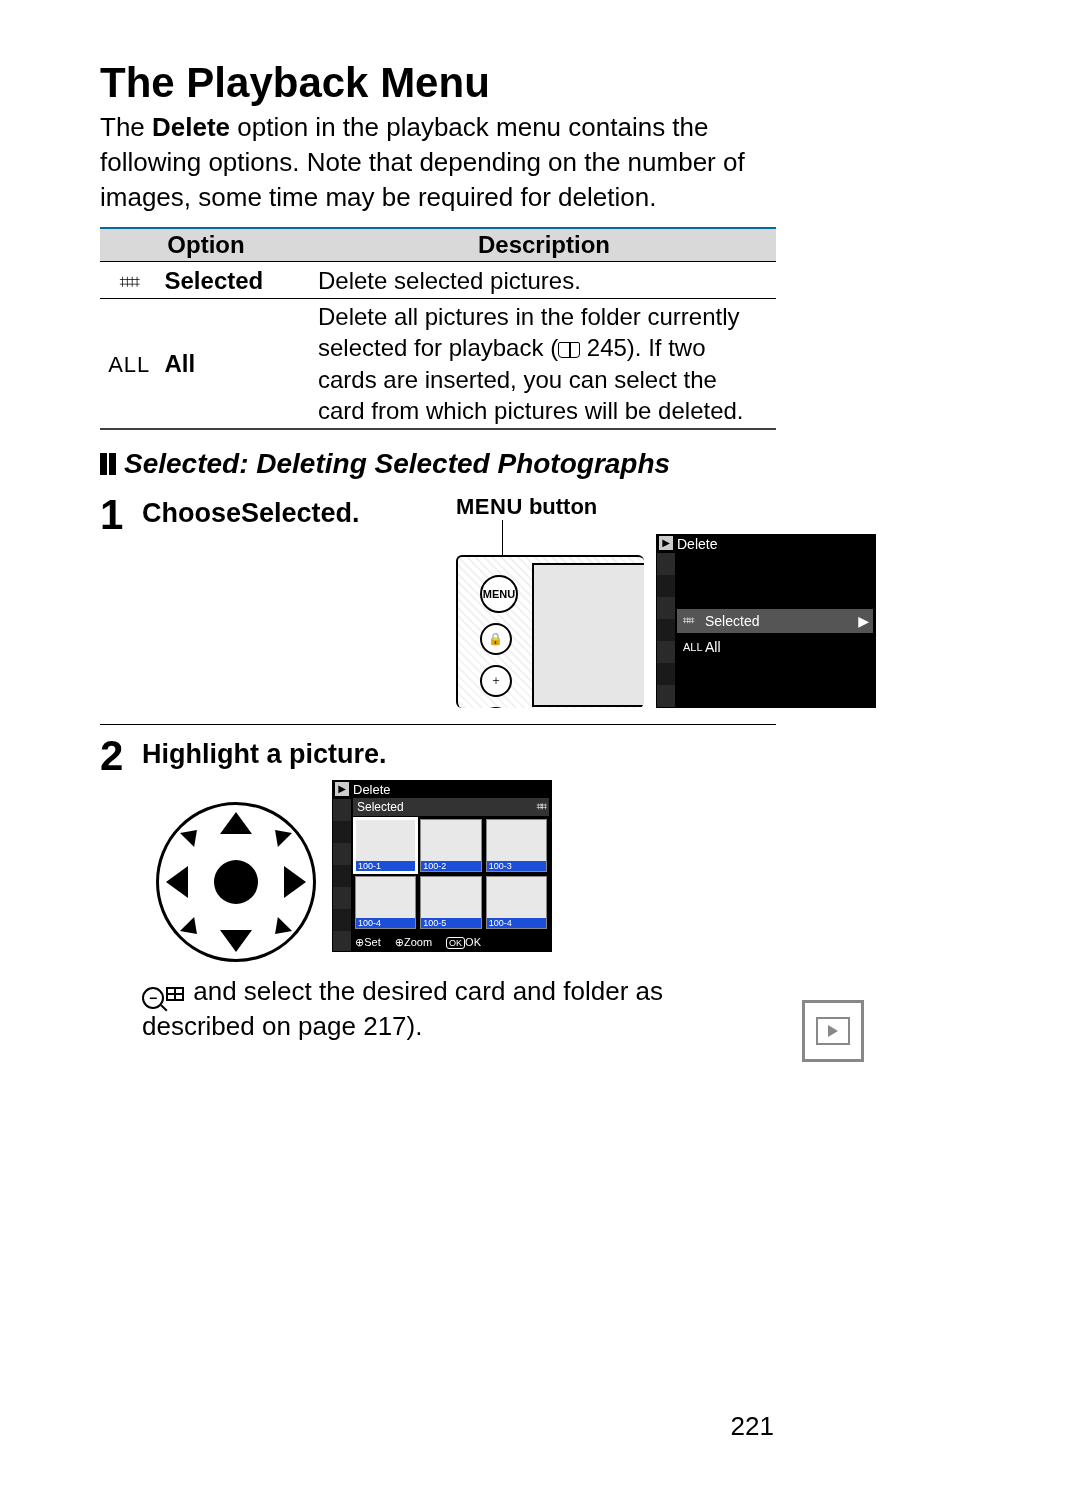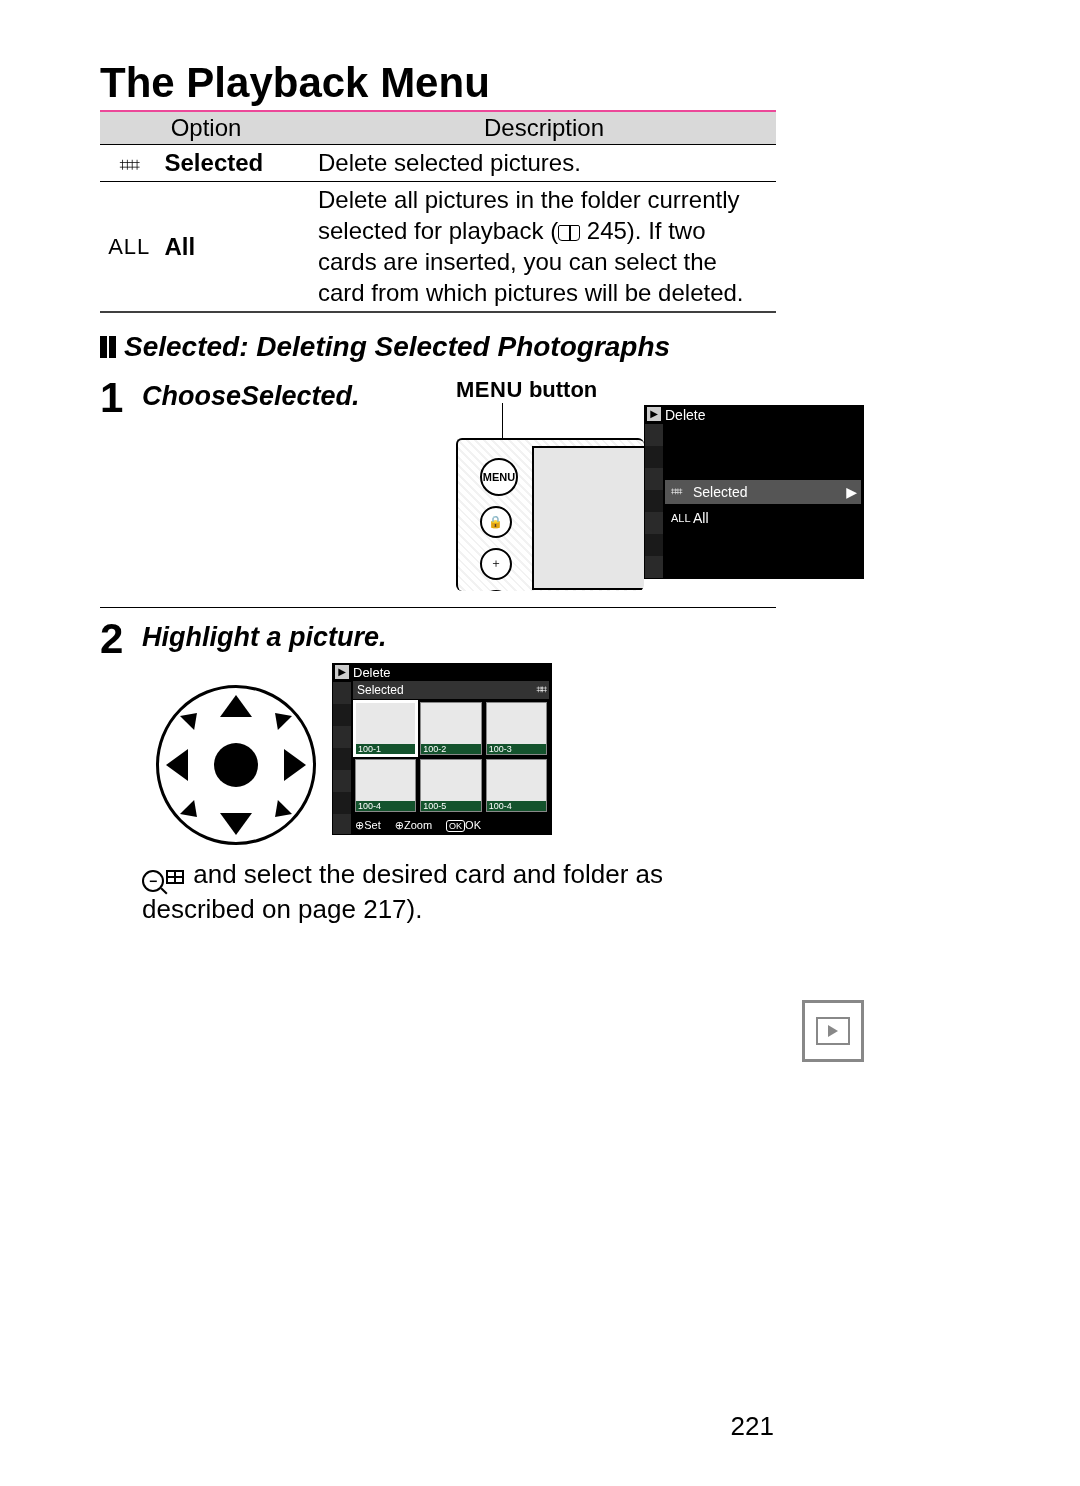--- a/index.html
+++ b/index.html
@@ -27,24 +27,24 @@
     font-size: 26px;
     line-height: 1.35;
   }
   table.opts {
     width: 100%;
     border-collapse: collapse;
     font-size: 24px;
   }
   table.opts th {
     background: #d9d9d9;
-    border-top: 2px solid #ec4899;
+    border-top: 2px solid #0369a1;
     border-bottom: 1px solid #000;
     padding: 2px 6px;
-    font-weight: 400;
+    font-weight: 700;
   }
   table.opts td {
     border-bottom: 1px solid #000;
     padding: 2px 6px;
     vertical-align: middle;
     line-height: 1.3;
   }
   table.opts tr.lastrow td { border-bottom: 2px solid #404040; }
   .opt-icon { font-family: "Courier New", monospace; letter-spacing: -1px; font-size: 19px; }
   .opt-icon-all { font-family: "Arial Narrow", Arial, sans-serif; letter-spacing: 1px; font-size: 22px; }
@@ -66,21 +66,21 @@
   .step { display:flex; border-bottom: 1px solid #000; padding: 10px 0 16px 0; }
   .step:last-child { border-bottom: none; }
   .step .num {
     font-size: 42px; font-weight: 700;
     width: 42px; flex: 0 0 42px;
     line-height: 1;
   }
   .step .body { flex: 1 1 auto; }
   .step .head {
     font-size: 27px; font-weight: 700; margin: 4px 0 10px 0;
-    display: flex; align-items: center; font-style: italic;
+    display: flex; align-items: center;
   }
   .step .para { font-size: 26px; line-height: 1.35; }
   .figwrap { margin-left: 14px; }
   .figcap { font-size: 22px; font-family: "Arial Narrow", Arial, sans-serif; font-stretch: condensed; }
 
   
   .lcd {
     width: 218px; height: 172px;
     background: #000; color:#fff;
     font-size: 14px;
@@ -122,21 +122,21 @@
   .lcd2 .sidebar { position:absolute; top:18px; left:0; width:18px; bottom:0;
     background: repeating-linear-gradient(to bottom, #2a2a2a 0 22px, #1a1a1a 22px 44px);
   }
   .lcd2 .grid {
     position:absolute; top:38px; left:22px; right:4px; bottom:22px;
     display:grid; grid-template-columns: repeat(3,1fr); grid-template-rows: repeat(2,1fr);
     gap:4px;
   }
   .lcd2 .thumb { background:#e8e8e8; border:1px solid #888; position:relative; }
   .lcd2 .thumb.sel { outline:3px solid #fff; outline-offset:-1px;}
-  .lcd2 .thumb .lbl { position:absolute; bottom:0; left:0; right:0; background:#14532d;
+  .lcd2 .thumb .lbl { position:absolute; bottom:0; left:0; right:0; background:#1d4ed8;
      color:#fff; font-size:9px; text-align:left; padding:0 2px;}
   .lcd2 .bottombar { position:absolute; bottom:2px; left:22px; right:4px; font-size:11px; display:flex; gap:14px;text-align:center;}
   .lcd2 .bottombar span.k { border:1px solid #fff; border-radius:3px; padding:0 2px; font-size:9px;}
 
   
   .cam-draw { width:188px; height:188px; position:relative; background:#fff; }
   .cam-line { position:absolute; left:46px; top:0; width:1px; height:35px; background:#000; }
   .cam-body { position:absolute; top:35px; left:0; right:0; bottom:0;
      border:2px solid #000; border-radius:6px 6px 6px 6px;
      border-right:none; border-bottom:none;
@@ -202,20 +202,23 @@
   .glyph-book::after { content:""; position:absolute; left:50%; top:0; bottom:0; width:1.5px; background:#000;}
   .menu-font { font-family:"Arial Narrow", Arial, sans-serif; font-stretch:condensed; letter-spacing:0.5px;}
 </style>
 </head>
 <body>
 
 <div class="page">
 
   <h1 class="title">The Playback Menu</h1>
 
+  <p class="intro">
+    <span>The </span><b>Delete</b><span> option in the playback menu contains the following options.  Note that depending on the number of images, some time may be required for deletion.</span>
+  </p>
 
   <table class="opts">
     <thead>
       <tr>
         <th colspan="2" style="width:200px">Option</th>
         <th>Description</th>
       </tr>
     </thead>
     <tbody>
       <tr>
@@ -245,21 +248,21 @@
       <div class="body">
         <div style="display:flex">
           <div style="flex:0 0 300px">
             <div class="head">
               <span>Choose </span>
                 <span>Selected</span>
                 <span>.</span>
             </div>
           </div>
 
-          <div class="figwrap" style="flex:1; display:flex; align-items:flex-start;">
+          <div class="figwrap" style="flex:1; display:flex; gap:12px; align-items:flex-end;">
             <div>
               <div class="figcap">
                 <span class="menu-font" style="font-weight:700">MENU</span><b> button</b>
               </div>
               <div class="cam-draw">
                 <div class="cam-line"></div>
                 <div class="cam-body">
                   <div class="disp"></div>
                   <div class="btncol">
                     <div class="rbtn menu">MENU</div>

